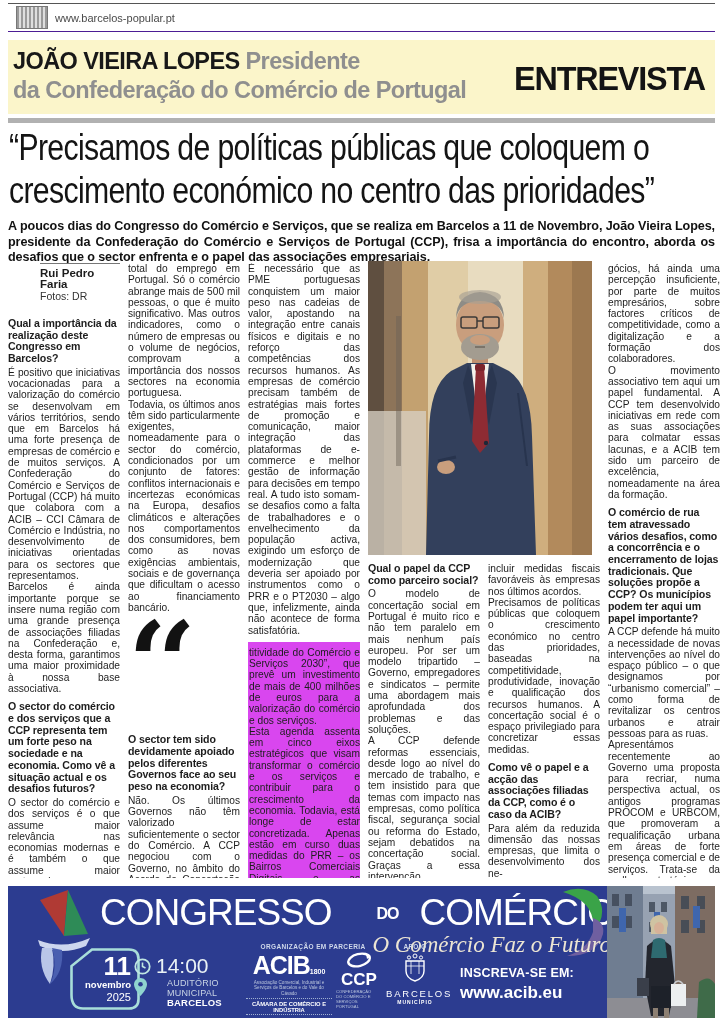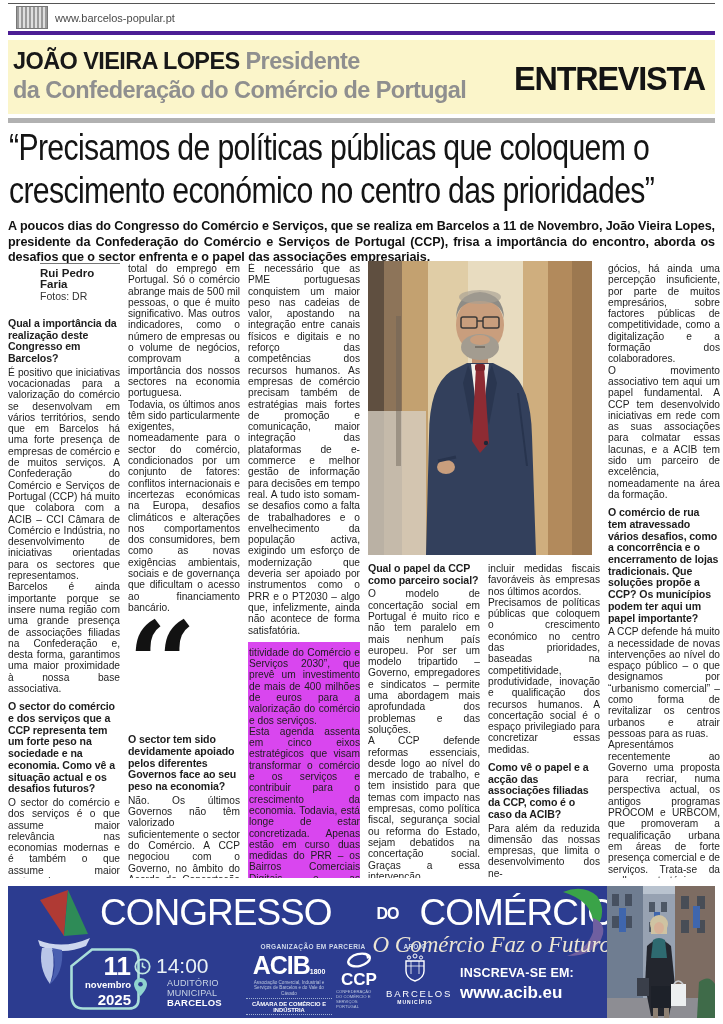--- a/index.html
+++ b/index.html
@@ -1,21 +1,21 @@
 <!DOCTYPE html>
 <html lang="pt"><head>
 <meta charset="utf-8">
 <style>
   html,body{margin:0;padding:0;background:#e8e8e8;}
   .page{position:relative;width:723px;height:1024px;background:#ffffff;margin:0 auto;
         font-family:"Liberation Sans",sans-serif;color:#1c1c1c;overflow:hidden;}
 
   
   .masthead{position:absolute;left:8px;right:8px;top:3px;height:27px;
-            border-top:1px solid #555;border-bottom:4px solid #4c1d95;
+            border-top:1px solid #555;border-bottom:1px solid #4c1d95;
             display:flex;align-items:center;justify-content:space-between;padding-left:8px;}
   .mh-left{display:flex;align-items:center;gap:7px;}
   .mh-logo{width:30px;height:21px;border:1px solid #777;
            background:repeating-linear-gradient(90deg,#9a9a9a 0 2px,#dedede 2px 4px),
                       repeating-linear-gradient(0deg,#8a8a8a 0 2px,#d0d0d0 2px 5px);}
   .mh-site{font-size:11px;color:#4a4a4a;}
   .mh-right{display:flex;align-items:stretch;height:100%;}
   .mh-issue{border-left:1px solid #999;border-right:1px solid #999;
             padding:1px 10px 0 10px;text-align:right;line-height:11px;}
   .mh-name{font-size:12px;font-weight:bold;color:#111;}
@@ -68,21 +68,21 @@
   .ad-title{position:absolute;left:92px;top:6px;display:flex;align-items:center;
             color:#ffffff;letter-spacing:-1px;}
   .ad-w1,.ad-w3{font-size:37px;font-weight:400;}
   .ad-w2{font-size:16px;font-weight:700;margin:0 21px;position:relative;top:1px;padding-left:24px;}
   .ad-sub{position:absolute;right:104px;top:46px;font-family:"Liberation Serif",serif;
           font-style:italic;font-size:23px;color:#ece5d3;}
   .ad-swoosh{position:absolute;left:545px;top:2px;}
   .ad-datebox{position:absolute;left:62px;top:62px;width:70px;height:62px;color:#fff;}
   .ad-datebox .txt{position:absolute;right:9px;top:5px;text-align:right;line-height:1;}
   .dd{font-size:26px;font-weight:800;} .dm{font-size:9.5px;font-weight:700;margin-top:1px;}
-  .dy{font-size:15px;font-weight:700;margin-top:2px;}
+  .dy{font-size:11px;font-weight:400;margin-top:2px;}
   .ad-time{position:absolute;left:126px;top:68px;display:flex;align-items:center;gap:5px;
            color:#eaf2f5;font-size:21px;font-weight:400;}
   .ad-venue{position:absolute;left:126px;top:92px;display:flex;gap:20px;}
   .ad-venue .lines{font-size:9px;line-height:10px;color:#c9d4e4;letter-spacing:0.2px;}
   .ad-venue .l3{color:#ffffff;font-weight:800;font-size:9.5px;}
   .ad-label{position:absolute;top:57px;font-size:6.5px;font-weight:700;color:#cfd8ea;
             letter-spacing:0.4px;text-align:center;}
   .lab-org{left:238px;width:134px;} .lab-apoio{left:378px;width:58px;}
   .ad-acib{position:absolute;left:238px;top:68px;width:86px;color:#fff;text-align:center;}
   .acib-name{font-size:25px;font-weight:800;line-height:22px;letter-spacing:-1px;}
@@ -203,21 +203,21 @@
   </div>
 
   <div class="col short c4">
     <p class="p">incluir medidas fiscais favoráveis às empresas nos últimos acordos.</p>
     <p class="p">Precisamos de políticas públicas que coloquem o crescimento económico no centro das prioridades, baseadas na competitividade, produtividade, inovação e qualificação dos recursos humanos. A concertação social é o espaço privilegiado para concretizar essas medidas.</p>
     <p class="q">Como vê o papel e a acção das associações filiadas da CCP, como é o caso da ACIB?</p>
     <p class="p">Para além da reduzida dimensão das nossas empresas, que limita o desenvolvimento dos ne-</p>
   </div>
 
   <div class="col c5">
-    <p class="p">gócios, há ainda uma percepção insuficiente, por parte de muitos empresários, sobre factores públicas de competitividade, como a digitalização e a formação dos colaboradores.</p>
+    <p class="p">gócios, há ainda uma percepção insuficiente, por parte de muitos empresários, sobre factores críticos de competitividade, como a digitalização e a formação dos colaboradores.</p>
     <p class="p">O movimento associativo tem aqui um papel fundamental. A CCP tem desenvolvido iniciativas em rede com as suas associações para colmatar essas lacunas, e a ACIB tem sido um parceiro de excelência, nomeadamente na área da formação.</p>
     <p class="q">O comércio de rua tem atravessado vários desafios, como a concorrência e o encerramento de lojas tradicionais. Que soluções propõe a CCP? Os municípios podem ter aqui um papel importante?</p>
     <p class="p">A CCP defende há muito a necessidade de novas intervenções ao nível do espaço público – o que designamos por “urbanismo comercial” – como forma de revitalizar os centros urbanos e atrair pessoas para as ruas.</p>
     <p class="p">Apresentámos recentemente ao Governo uma proposta para recriar, numa perspectiva actual, os antigos programas PROCOM e URBCOM, que promoveram a requalificação urbana em áreas de forte presença comercial e de serviços. Trata-se da melhor estratégia para revitalizar o comércio de rua e um complemento ideal aos projetos dos Bairros Comerciais Digitais.</p>
   </div>
 
   <div class="ad">
 
     <div class="ad-sail">
       <svg width="72" height="100" viewBox="0 0 72 100" xmlns="http://www.w3.org/2000/svg">

